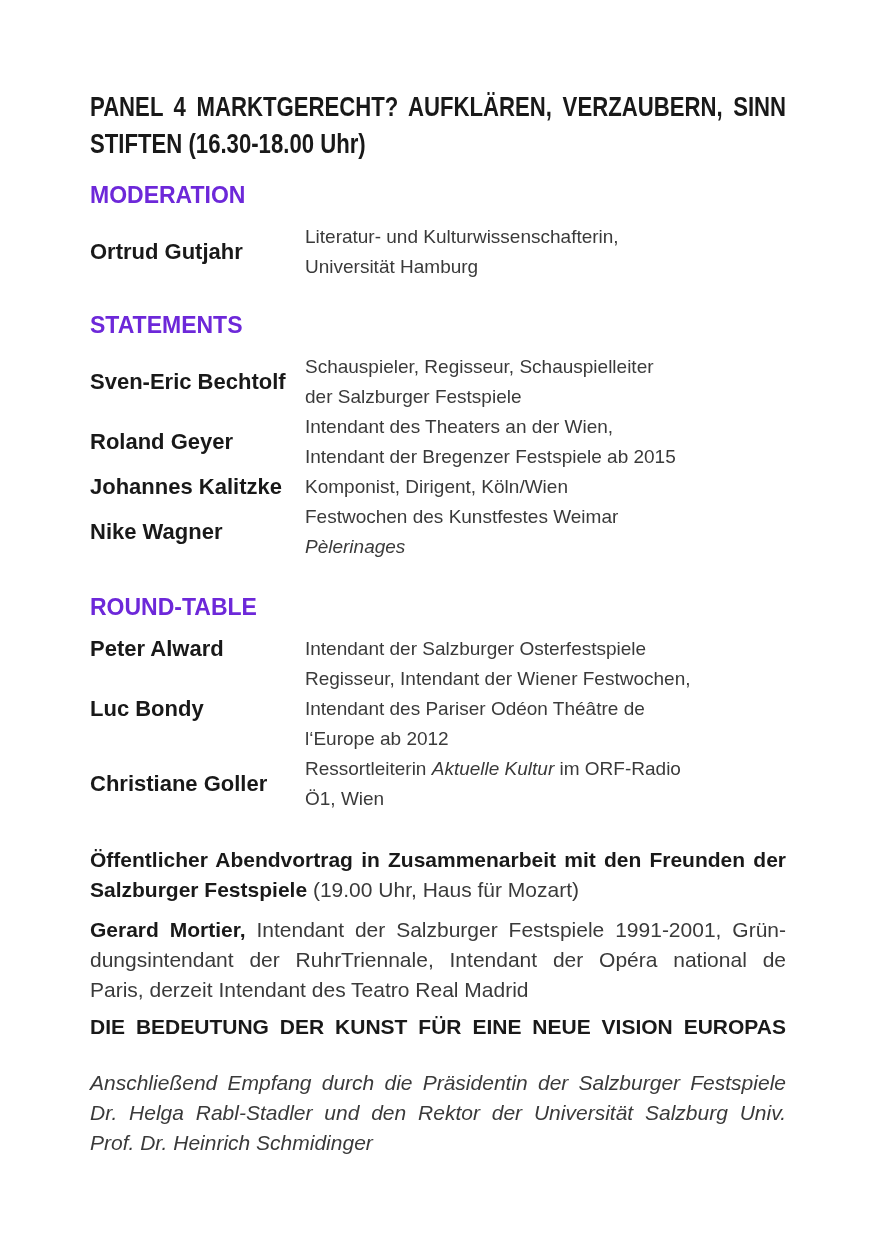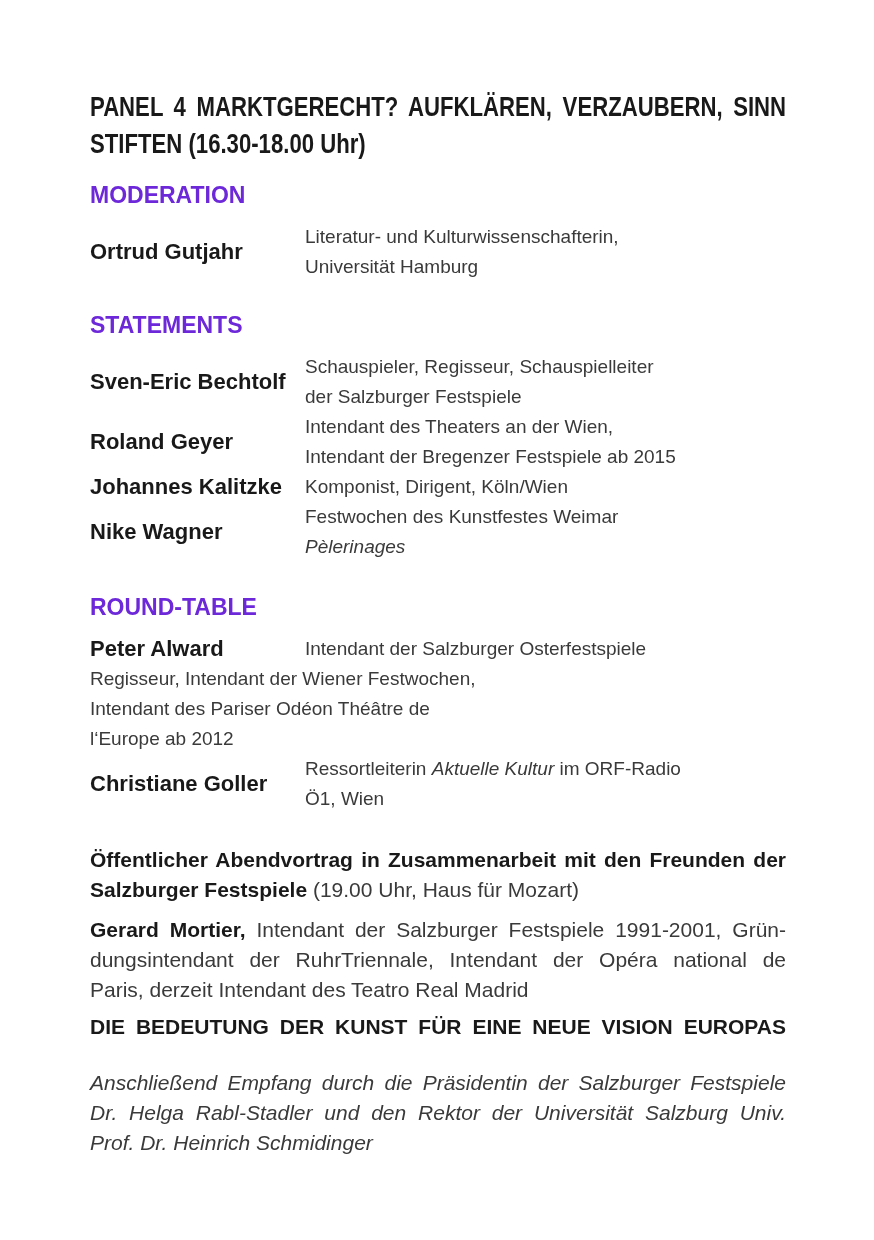--- a/index.html
+++ b/index.html
@@ -112,20 +112,21 @@
         <section class="section">
           <div class="heading">ROUND-TABLE</div>
           <div class="rows">
             <div class="row">
               <div class="name">Peter Alward</div>
               <div class="desc">
                 <div class="dline"><span>Intendant der Salzburger Osterfestspiele</span></div>
               </div>
             </div>
             <div class="row">
+              <div class="name">Luc Bondy</div>
               <div class="desc">
                 <div class="dline"><span>Regisseur, Intendant der Wiener Festwochen,</span></div>
                 <div class="dline"><span>Intendant des Pariser Odéon Théâtre de</span></div>
                 <div class="dline"><span>l‘Europe ab 2012</span></div>
               </div>
             </div>
             <div class="row">
               <div class="name">Christiane Goller</div>
               <div class="desc">
                 <div class="dline"><span>Ressortleiterin </span><span class="i">Aktuelle Kultur</span><span> im ORF-Radio</span></div>

